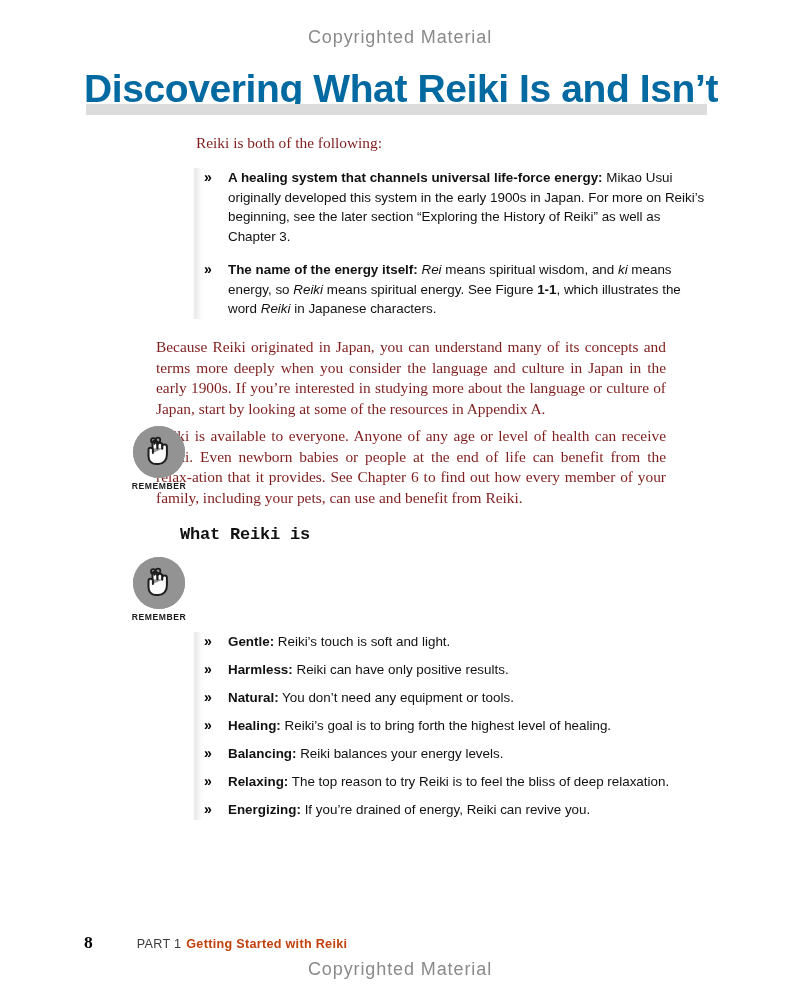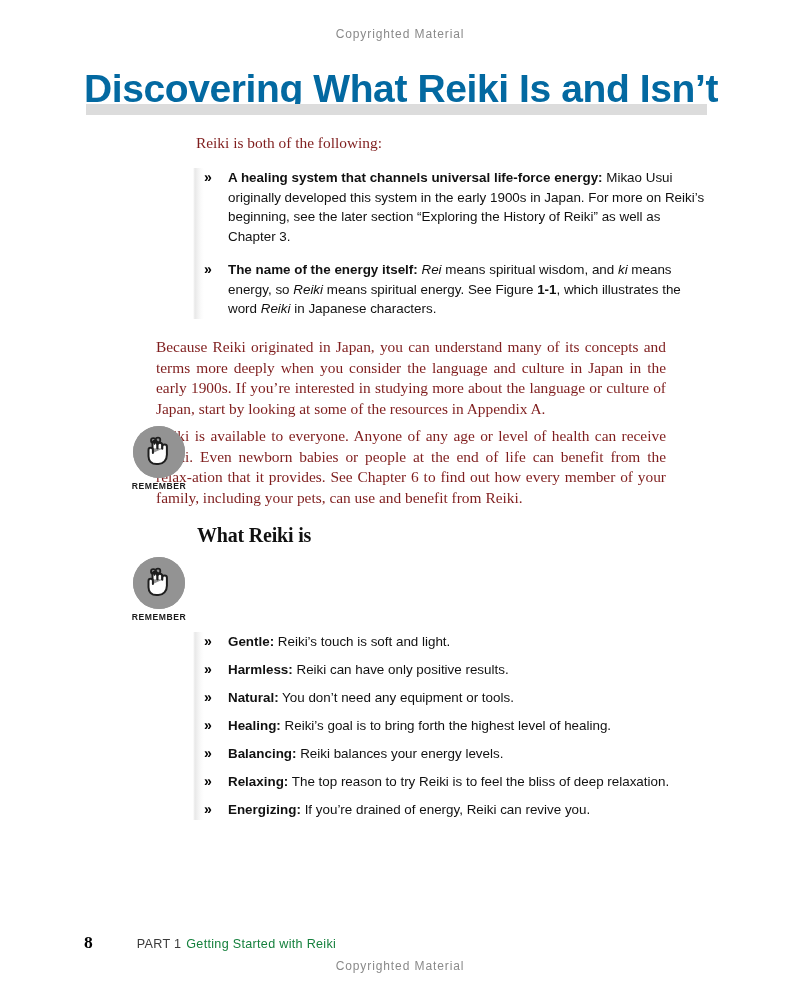--- a/index.html
+++ b/index.html
@@ -16,21 +16,21 @@
     overflow: hidden;
   }
 
   
   .running-head {
     position: absolute;
     left: 0;
     width: 800px;
     text-align: center;
     font-family: "Liberation Sans", sans-serif;
-    font-size: 12px;
+    font-size: 18px;
     letter-spacing: 0.9px;
     color: #8a8a8a;
   }
   .running-head.top { top: 27px; }
   .running-head.bottom { top: 959px; }
 
   
   .chapter-heading {
     position: absolute;
     left: 84px;
@@ -139,25 +139,25 @@
     color: #1a1a1a;
   }
   .icon-text {
     margin-left: 28px;
     width: 510px;
   }
 
   
   .section-heading {
     position: absolute;
-    left: 197px;
+    left: 180px;
     top: 521px;
-    font-family: Liberation Serif, serif;
-    font-weight: bold;
-    font-size: 20px;
+    font-family: Liberation Mono, monospace;
+    font-weight: bold;
+    font-size: 17px;
     line-height: 28px;
     letter-spacing: -0.2px;
     color: #111;
   }
 
   
   .footer {
     position: absolute;
     left: 84px;
     top: 932px;
@@ -171,21 +171,21 @@
     color: #000;
   }
   .footer-part {
     margin-left: 24px;
     font-family: "Liberation Sans", sans-serif;
     font-size: 12.6px;
     letter-spacing: 0.3px;
     color: #3a3a3a;
   }
   .footer-part .part-num { font-weight: normal; margin-left: 20px; }
-  .footer-part .part-title { font-weight: normal; margin-left: 5px; color: #15803d; text-align: center; }
+  .footer-part .part-title { font-weight: bold; margin-left: 5px; color: #c2410c; text-align: center; }
 </style>
 </head>
 <body>
 
 <div class="running-head top">Copyrighted Material</div>
 
 <div class="chapter-heading">Discovering What Reiki Is and Isn’t</div>
 <div class="heading-rule"></div>
 
 <div class="col serif-body intro">Reiki is both of the following:</div>

